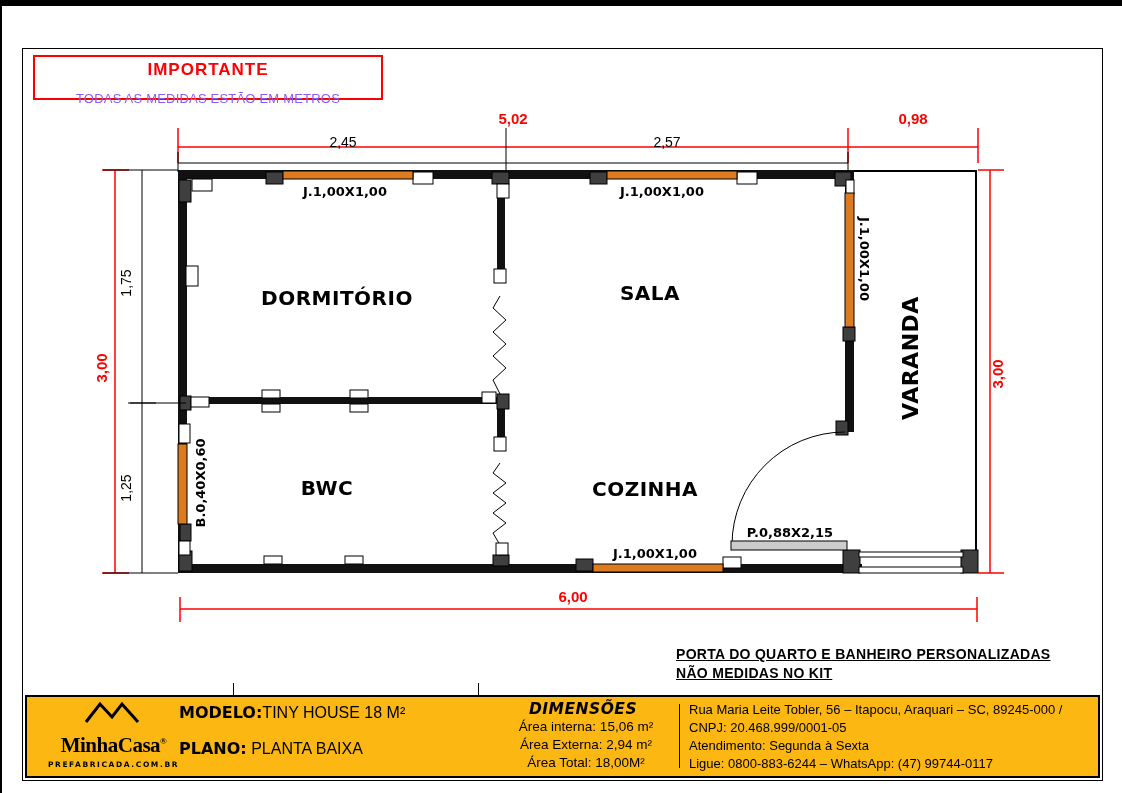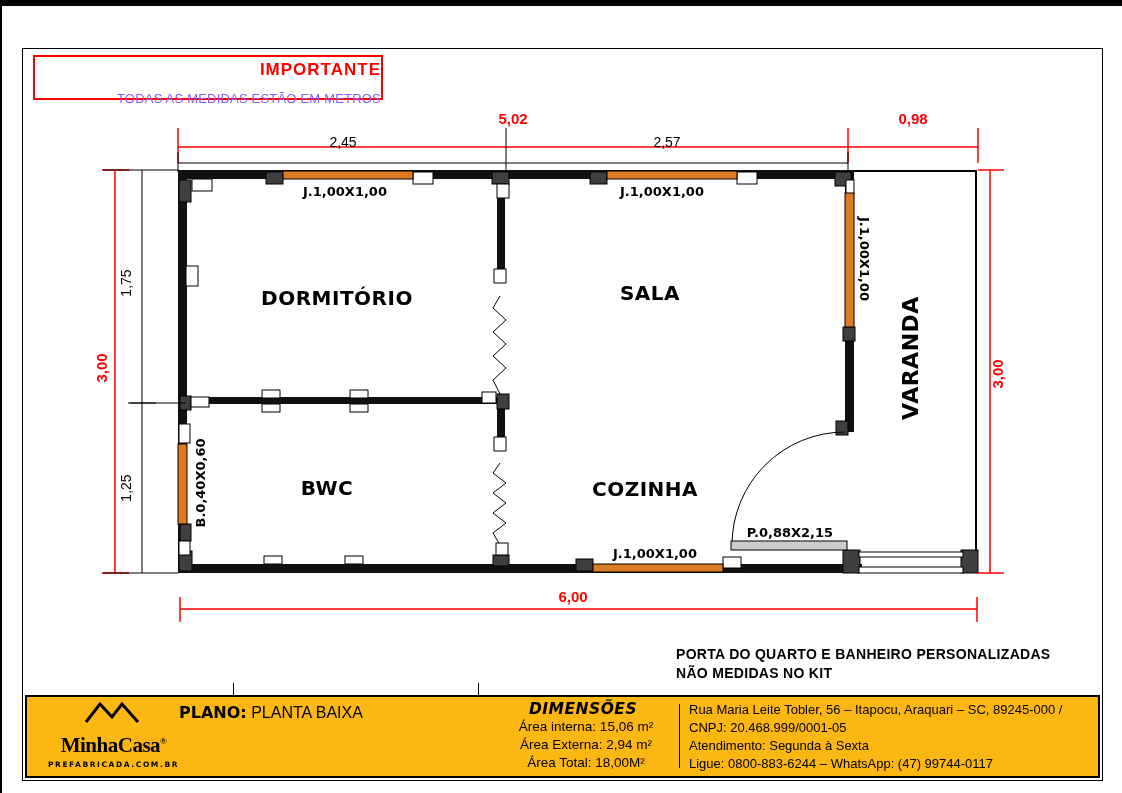--- a/index.html
+++ b/index.html
@@ -1,31 +1,31 @@
 <!DOCTYPE html>
 <html><head>
 <meta charset="utf-8">
 <style>
   html,body{margin:0;padding:0;background:#fff;}
   .page{position:relative;width:1122px;height:793px;background:#fff;overflow:hidden;
         font-family:"Liberation Sans","DejaVu Sans",sans-serif;}
   .topbar{position:absolute;left:0;top:0;width:1122px;height:6px;background:#000;}
   .leftbar{position:absolute;left:0;top:0;width:2px;height:793px;background:#000;}
   .frame{position:absolute;left:22px;top:48px;width:1079px;height:731px;border:1px solid #000;}
-  .notice{position:absolute;left:33px;top:55px;width:346px;height:41px;border:2px solid #f00;text-align:right;}
+  .notice{position:absolute;left:33px;top:55px;width:346px;height:41px;border:2px solid #f00;text-align:center;}
   .notice .t1{color:#f00;font-weight:bold;font-size:17px;margin-top:3px;letter-spacing:1px;}
   .notice .t2{color:#8b5cf6;font-size:13px;margin-top:11px;letter-spacing:0.2px;}
   .plansvg{position:absolute;left:0;top:0;}
   svg text{font-family:"Liberation Sans","DejaVu Sans",sans-serif;}
   .room{font-family:"DejaVu Sans",sans-serif;font-weight:bold;font-size:20px;fill:#000;letter-spacing:0.5px;}
   .roomv{font-family:"DejaVu Sans",sans-serif;font-weight:bold;font-size:22px;fill:#000;letter-spacing:0.5px;}
   .olabel{font-family:"DejaVu Sans",sans-serif;font-weight:bold;font-size:13px;fill:#000;}
   .dimr{fill:#f00;font-weight:bold;font-size:15px;}
   .dimb{fill:#000;font-size:14px;}
-  .note{position:absolute;left:676px;top:645px;font-weight:bold;font-size:14px;color:#000;line-height:19px;letter-spacing:0.3px;}
+  .note{position:absolute;left:676px;top:645px;font-weight:bold;font-size:14px;color:#000;line-height:19px;letter-spacing:0.3px;text-decoration:underline;}
   .stub{position:absolute;width:1px;background:#000;}
   .footer{position:absolute;left:25px;top:695px;width:1071px;height:79px;background:#FDB713;border:2px solid #000;}
   .logo{position:absolute;left:14px;top:4px;width:145px;text-align:center;color:#000;}
   .logo .brand{font-family:Liberation Serif, serif;font-weight:bold;font-size:21px;line-height:28px;letter-spacing:-0.5px;}
   .logo .reg{font-size:9px;vertical-align:super;}
   .logo .tag{font-family:"DejaVu Sans",sans-serif;font-weight:bold;font-size:7.5px;letter-spacing:1.6px;margin-top:1px;}
   .modelo{position:absolute;left:152px;top:6px;width:290px;font-size:16px;color:#000;}
   .modelo .row{margin-bottom:17px;white-space:nowrap;}
   .lbl{font-family:"DejaVu Sans",sans-serif;font-weight:bold;}
   .dimen{position:absolute;left:462px;top:3px;width:188px;color:#000;}
@@ -189,20 +189,21 @@
 
   <div class="footer">
     <div class="logo">
       <svg width="64" height="22" viewBox="0 0 64 22">
         <polyline points="4,21 18,3 30,16 40,3 56,21" fill="none" stroke="#000" stroke-width="3"></polyline>
       </svg>
       <div class="brand"><span>MinhaCasa</span><span class="reg">®</span></div>
       <div class="tag">PREFABRICADA.COM.BR</div>
     </div>
     <div class="modelo">
+      <div class="row"><span class="lbl">MODELO:</span><span>TINY HOUSE 18 M²</span></div>
       <div class="row"><span class="lbl">PLANO:</span><span> PLANTA BAIXA</span></div>
     </div>
     <div class="dimen">
       <div class="hd">DIMENSÕES</div>
       <div class="ln">Área interna: 15,06 m²</div>
       <div class="ln">Área Externa: 2,94 m²</div>
       <div class="ln">Área Total: 18,00M²</div>
     </div>
     <div class="vdiv"></div>
     <div class="contact">

